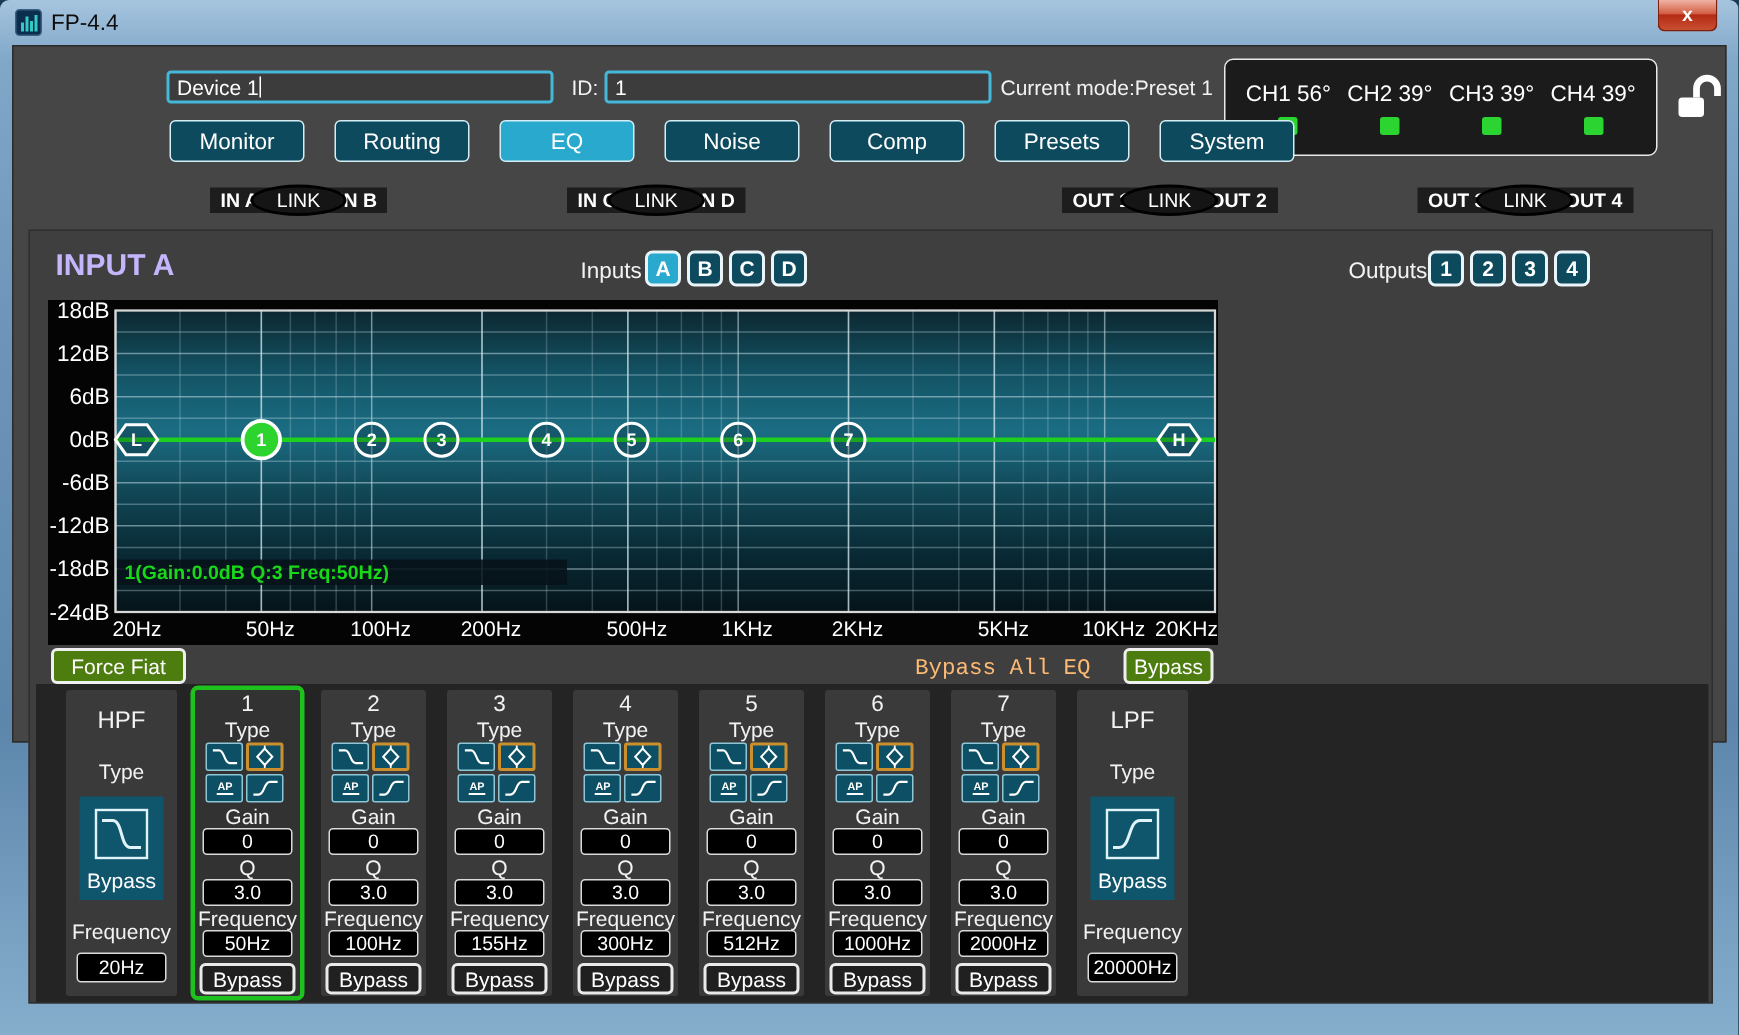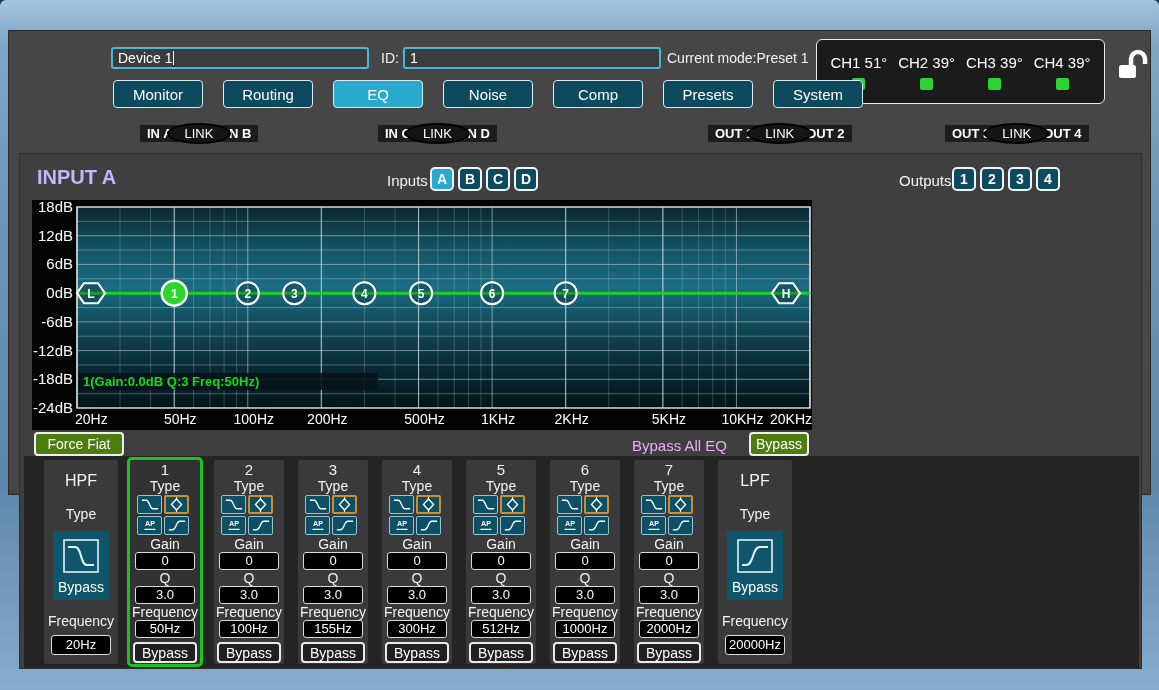--- a/index.html
+++ b/index.html
@@ -45,21 +45,21 @@
   .panel-title { position:absolute; left:17px; top:12px; color:#c4b5fd; font-size:20px; font-weight:bold; }
   .io-label { position:absolute; color:#f2f2f2; font-size:15px; }
   .iobtn { position:absolute; top:13px; width:24px; height:24px; background:#0e4a5e; border:2px solid #e9f5f9;
     border-radius:5px; color:#fff; font-size:14px; font-weight:bold; text-align:center; line-height:20px; font-family:inherit; padding:0; }
   .iobtn.active { background:#29a9ce; }
 
   #graph { position:absolute; left:12px; top:46px; width:780px; height:230px; background:#040404; }
 
   .wbtn { position:absolute; background:#4d7c0f; border:2px solid #efefef; border-radius:4px;
     color:#fff; font-size:14px; font-family:inherit; }
-  #bypass-all-label { position:absolute; top:283px; right:414px; color:#f0abfc; font-size:15px; }
+  #bypass-all-label { position:absolute; top:283px; right:414px; color:#fdba74; font-size:15px;font-family:Liberation Mono, monospace; }
 
   .bands-bg { position:absolute; left:4px; top:302px; width:1115px; height:212px; background:#242424; }
   .band-col { position:absolute; top:306px; width:70px; height:204px; background:#3a3a3a; border-radius:2px;
     text-align:center; color:#f2f2f2; }
   .band-col.sel { outline:3px solid #1fc11f; background:#323232; }
   .bnum { font-size:15px; line-height:17px; padding-top:1px; }
   .blabel { font-size:14px; line-height:16px; }
   .vbox { width:60px; height:18px; margin:0 auto; background:#000; border:1px solid #dadada; border-radius:3px;
     color:#fff; font-size:13px; line-height:15px; }
   .bypass-btn { width:64px; height:21px; margin-top:4px; background:#202020; border:2px solid #eaeaea;
@@ -73,36 +73,46 @@
   .edge-title { font-size:16px; padding-top:12px; }
   .edge-type-label { font-size:14px; margin-top:16px; }
   .edge-type { width:56px; margin:9px auto 0; background:#0f566c; padding:5px 0 5px; color:#fff; font-size:14px; }
   .edge-freq-label { font-size:14px; margin-top:13px; }
   .edge-col .vbox { margin-top:6px; height:20px; line-height:18px; }
 </style>
 </head>
 <body>
 
 <div class="window">
+  <div class="titlebar">
+    <div class="app-icon">
+      <i style="height:6px"></i>
+        <i style="height:10px"></i>
+        <i style="height:7px"></i>
+        <i style="height:11px"></i>
+    </div>
+    <span class="win-title">FP-4.4</span>
+    <div class="close-btn">x</div>
+  </div>
 
   <div class="content">
 
     <div class="field" style="left:102px; top:16px; width:258px;">
       <span>Device 1</span>
         <span class="caret"></span>
     </div>
     <span class="toplabel" style="left:372px; top:19px;">ID:</span>
     <div class="field" style="left:394px; top:16px; width:258px;">
       <span>1</span>
     </div>
     <span class="toplabel" style="left:658px; top:19px;">Current mode:Preset 1</span>
 
     <div class="ch-panel" id="ch-panel">
         <div class="ch-cell">
-          <div class="ch-label">CH1 51°</div>
+          <div class="ch-label">CH1 56°</div>
           <div class="ch-led"></div>
         </div>
         <div class="ch-cell">
           <div class="ch-label">CH2 39°</div>
           <div class="ch-led"></div>
         </div>
         <div class="ch-cell">
           <div class="ch-label">CH3 39°</div>
           <div class="ch-led"></div>
         </div>

